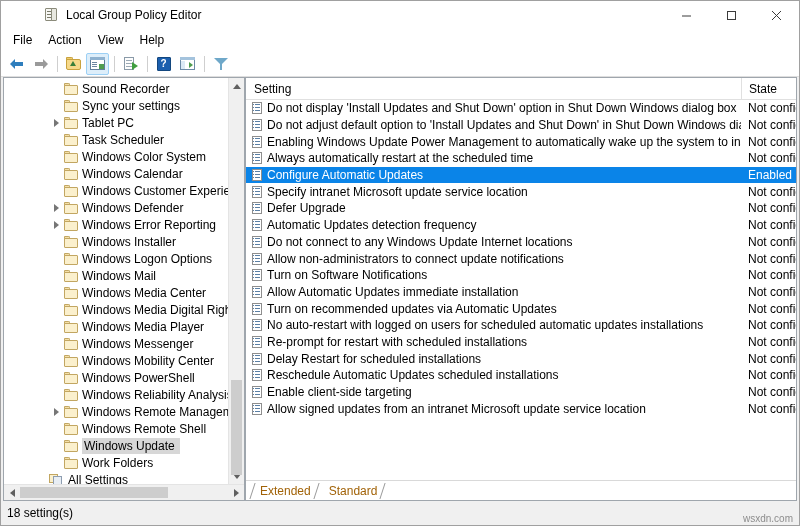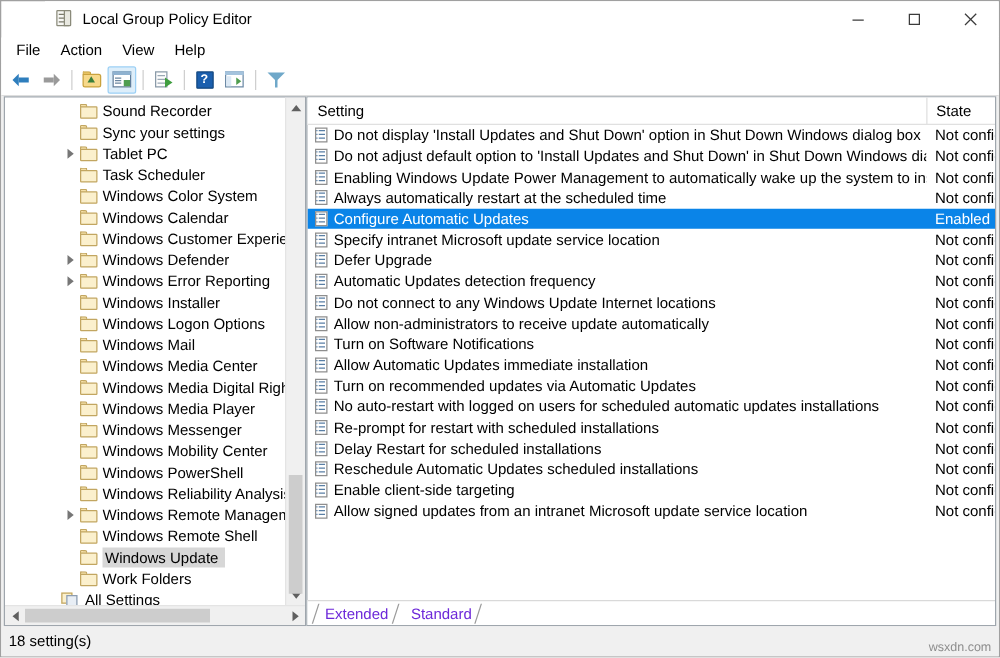--- a/index.html
+++ b/index.html
@@ -407,21 +407,21 @@
     height: 20px;
     background: #ffffff;
     display: flex;
     align-items: flex-end;
     flex: 0 0 auto;
     padding-left: 4px;
     border-top: 1px solid #d9d9d9;
   }
   .tab {
     font-size: 12px;
-    color: #6d28d9;
+    color: #a16207;
     height: 18px;
     display: flex; align-items: center;
     padding: 0 8px 0 10px;
     position: relative;
   }
   .tab .slash-l, .tab .slash-r {
     position: absolute; top: 1px; width: 1px; height: 16px;
     background: #9a9a9a;
   }
   .tab .slash-l { left: 2px; transform: skewX(-18deg); }
@@ -932,21 +932,21 @@
           <div class="list-row">
             <div class="policy-ico">
               <div class="pg"></div>
               <div class="d1"></div>
               <div class="l1"></div>
               <div class="d2"></div>
               <div class="l2"></div>
               <div class="d3"></div>
               <div class="l3"></div>
             </div>
-            <div class="row-setting">Allow non-administrators to receive update automatically</div>
+            <div class="row-setting">Allow non-administrators to connect update notifications</div>
             <div class="row-state">Not configu</div>
           </div>
           <div class="list-row">
             <div class="policy-ico">
               <div class="pg"></div>
               <div class="d1"></div>
               <div class="l1"></div>
               <div class="d2"></div>
               <div class="l2"></div>
               <div class="d3"></div>

